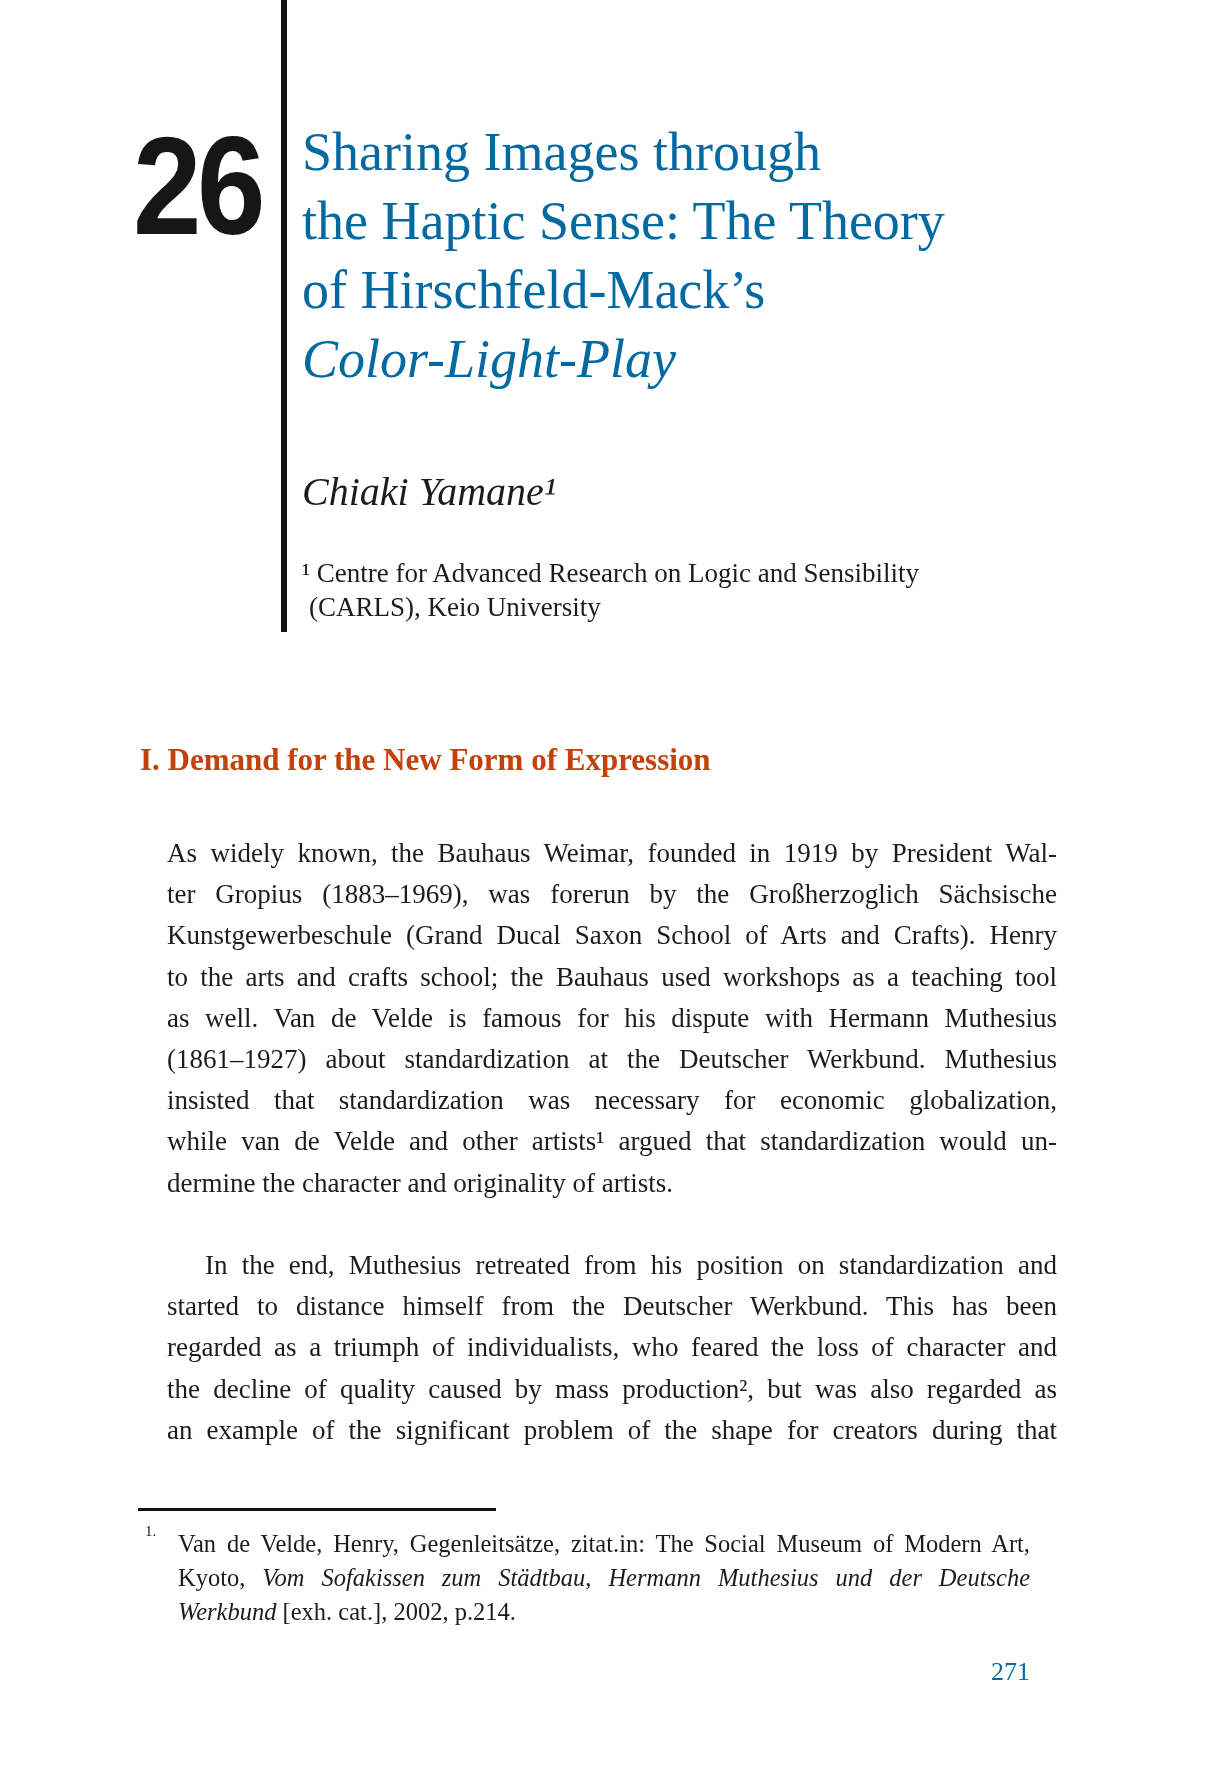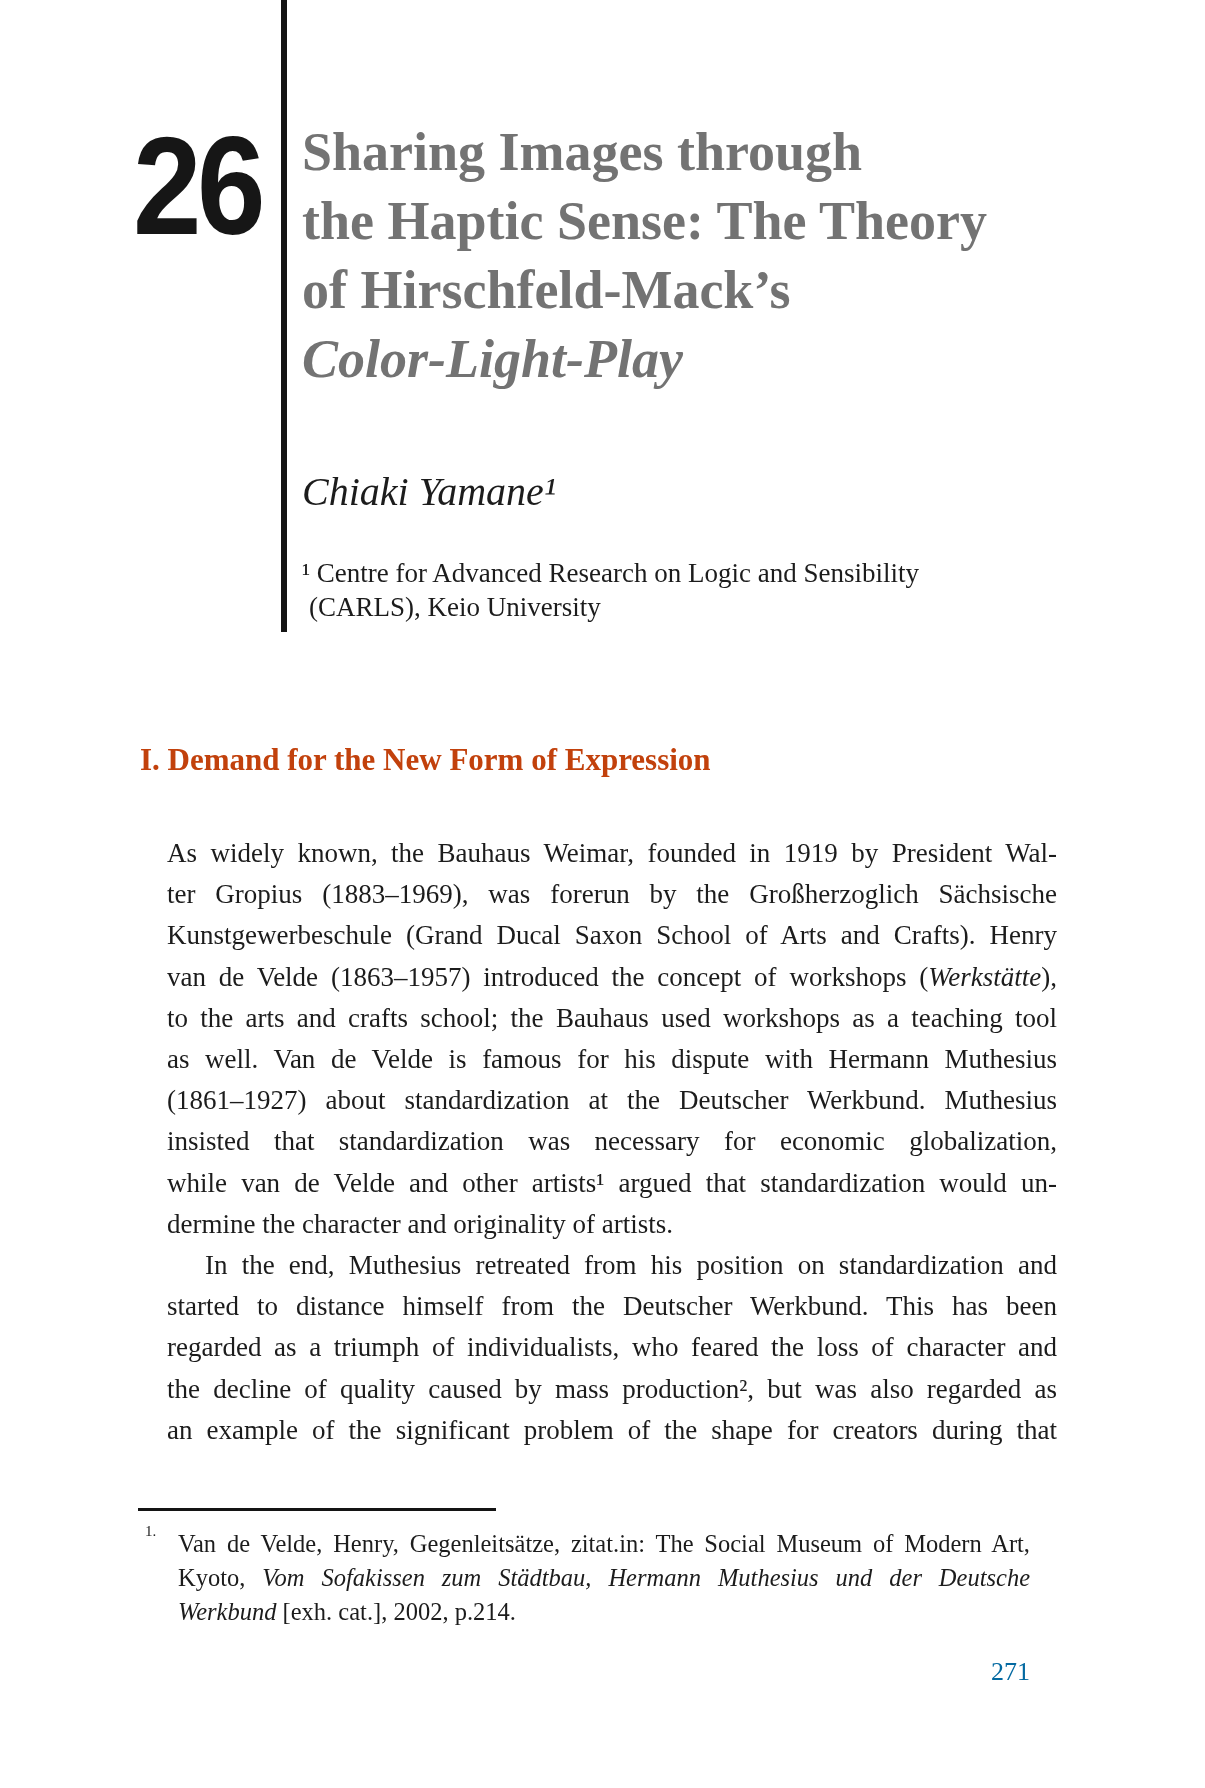--- a/index.html
+++ b/index.html
@@ -19,22 +19,22 @@
   .chapnum{
     position:absolute;left:133px;top:116px;
     font-family:"Liberation Sans", sans-serif;
     font-weight:bold;font-size:140px;line-height:1;
     letter-spacing:-5px;
     transform:scaleX(0.88);transform-origin:left top;
     color:#161616;
   }
   .title{
     position:absolute;left:302px;top:118px;width:720px;
-    font-weight:bold;font-size:54px;line-height:69px;
-    color:#737373;
+    font-weight:normal;font-size:54px;line-height:69px;
+    color:#0369a1;
   }
   .title .it{font-style:italic;}
   .author{
     position:absolute;left:302px;top:470px;
     font-style:italic;font-size:40px;line-height:1.1;
     color:#1c1c1c;
   }
   .affil{
     position:absolute;left:302px;top:556px;width:640px;
     font-size:27px;line-height:34px;color:#1c1c1c;
@@ -94,21 +94,20 @@
     <div>¹ Centre for Advanced Research on Logic and Sensibility</div>
     <div class="l2">(CARLS), Keio University</div>
   </div>
 
   <div class="heading">I. Demand for the New Form of Expression</div>
 
   <div class="bodytext para1">
     <div class="jline">As widely known, the Bauhaus Weimar, founded in 1919 by President Wal-</div>
     <div class="jline">ter Gropius (1883–1969), was forerun by the Großherzoglich Sächsische</div>
     <div class="jline">Kunstgewerbeschule (Grand Ducal Saxon School of Arts and Crafts). Henry</div>
-    <div class="jline"><span>van de Velde (1863–1957) introduced the concept of workshops (</span><span class="it">Werkstätte</span><span>),</span></div>
     <div class="jline">to the arts and crafts school; the Bauhaus used workshops as a teaching tool</div>
     <div class="jline">as well. Van de Velde is famous for his dispute with Hermann Muthesius</div>
     <div class="jline">(1861–1927) about standardization at the Deutscher Werkbund. Muthesius</div>
     <div class="jline">insisted that standardization was necessary for economic globalization,</div>
     <div class="jline">while van de Velde and other artists¹ argued that standardization would un-</div>
     <div class="lline">dermine the character and originality of artists.</div>
   </div>
 
   <div class="bodytext para2">
     <div class="jline indent">In the end, Muthesius retreated from his position on standardization and</div>

